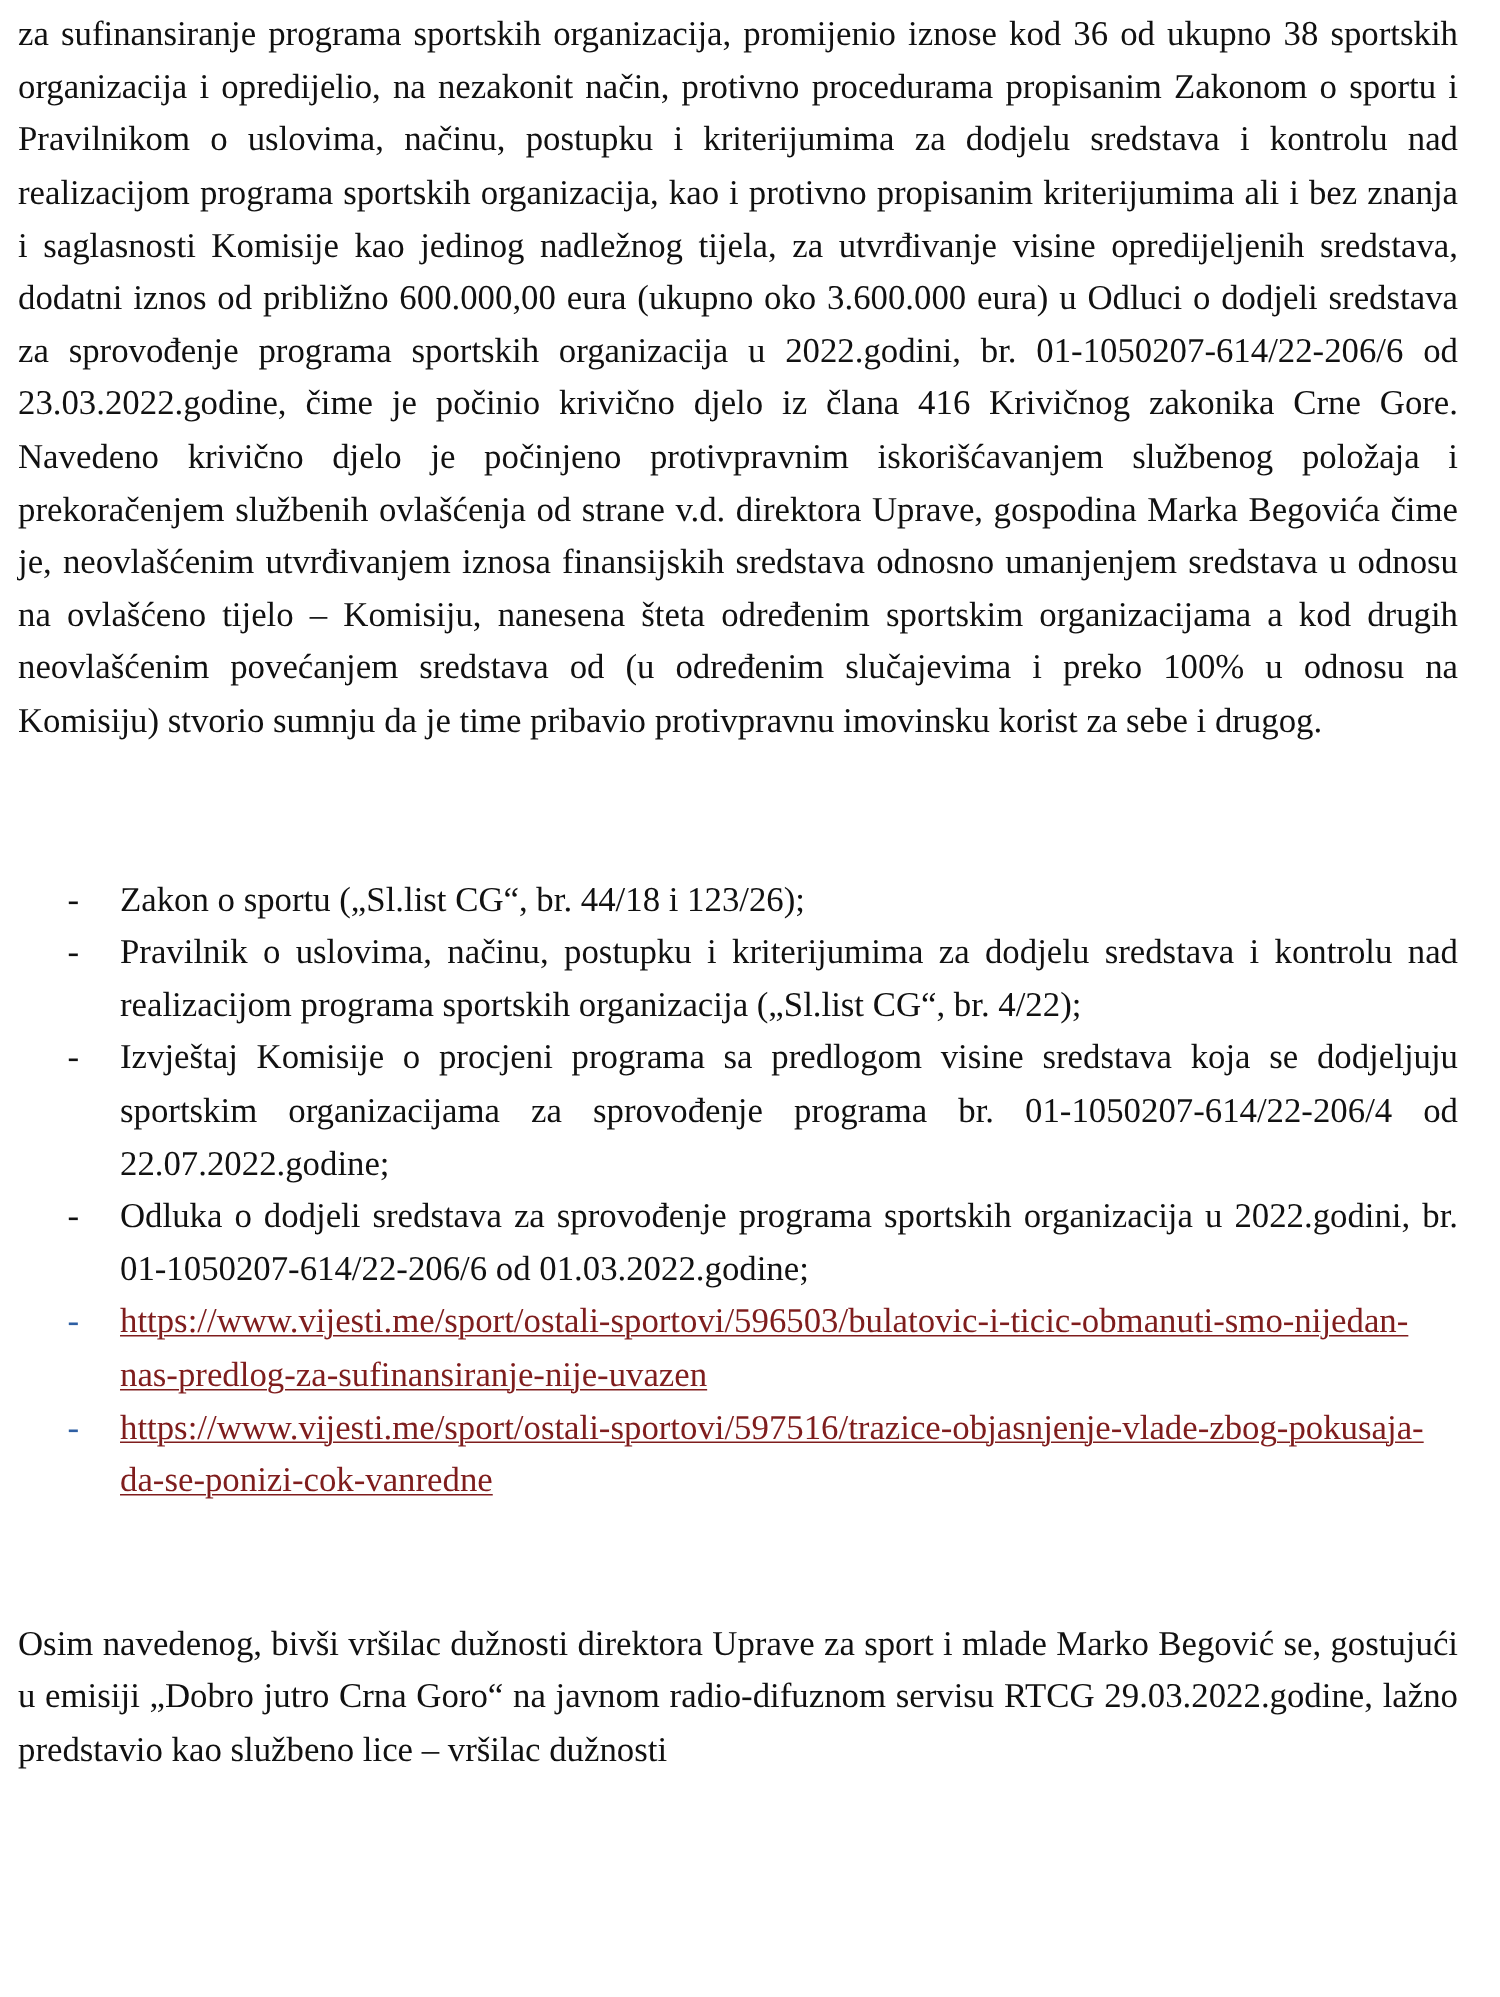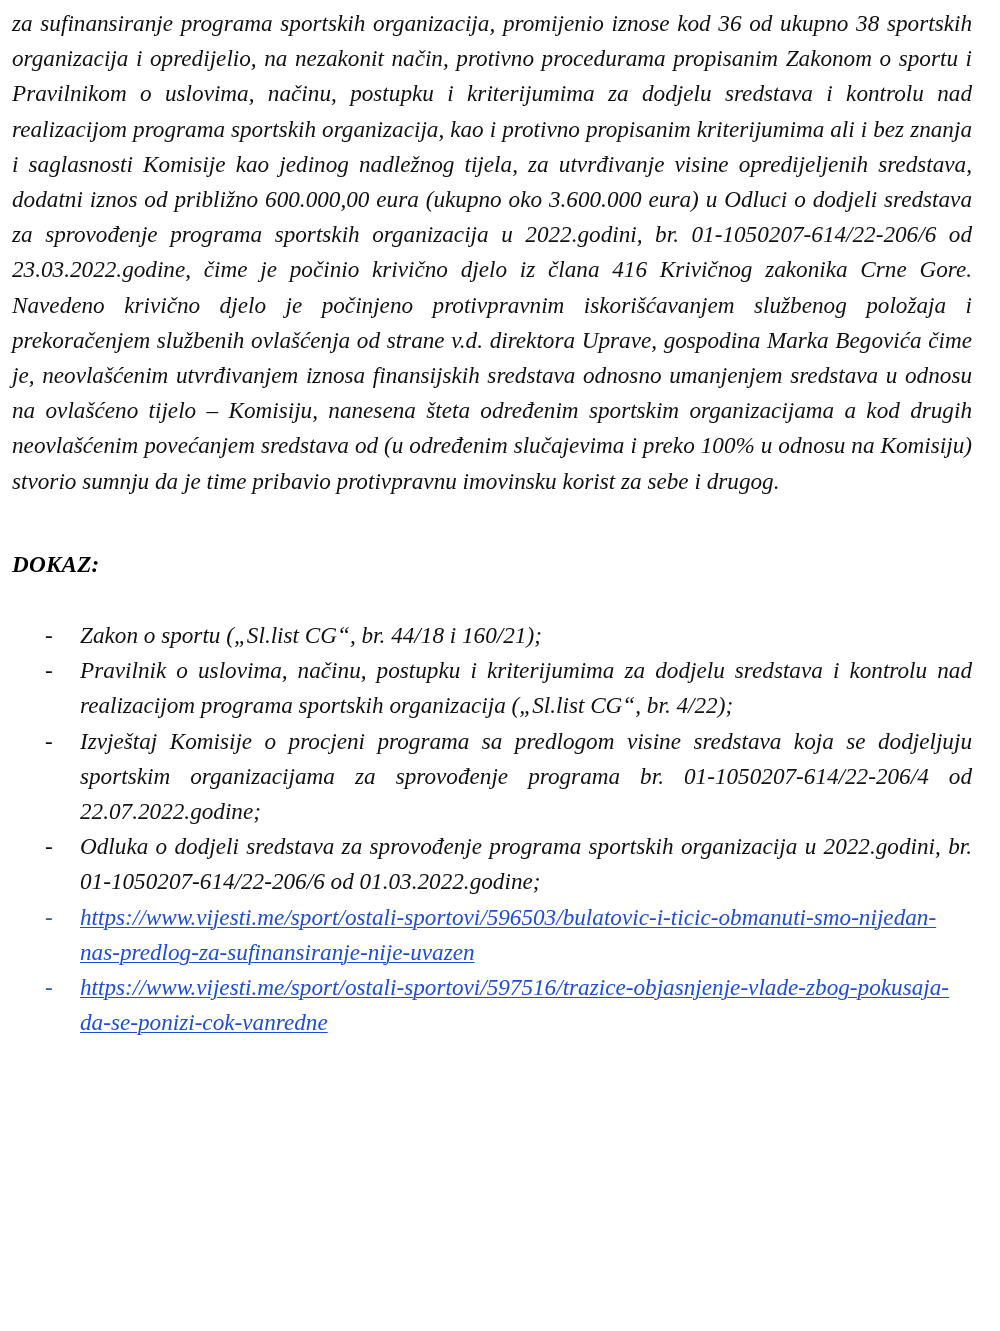--- a/index.html
+++ b/index.html
@@ -13,21 +13,20 @@
     font-family: "Liberation Serif", "DejaVu Serif", serif;
     color: #000000;
     overflow: hidden;
   }
   .page {
     position: relative;
     width: 1000px;
     height: 1331px;
     box-sizing: border-box;
     padding: 0;
-    font-style: italic;
   }
   .content {
     position: absolute;
     left: 12px;
     top: 0px;
     width: 960px;
   }
 
   
   .para {
@@ -80,21 +79,21 @@
     width: 18px;
     text-align: left;
     color: #111111;
     font-size: 23.2px;
     line-height: 35.2px;
   }
   .evidence-item .item-text {
     display: block;
   }
   .evidence-item.link-item .item-text {
-    color: #1d4ed8;
+    color: #7f1d1d;
     text-decoration: underline;
     text-underline-offset: 2px;
     text-decoration-thickness: 1px;
     text-align: left;
     word-break: break-word;
   }
   .evidence-item.link-item {
     text-align: left;
   }
   .evidence-item.link-item > .bullet {
@@ -104,29 +103,28 @@
 </head>
 <body>
 
 <div class="page">
   <div class="content">
 
     <p class="para para-top">za sufinansiranje programa sportskih organizacija, promijenio iznose kod 36 od ukupno 38 sportskih organizacija i opredijelio, na nezakonit način, protivno procedurama propisanim Zakonom o sportu i Pravilnikom o uslovima, načinu, postupku i kriterijumima za dodjelu sredstava i kontrolu nad realizacijom programa sportskih organizacija, kao i protivno propisanim kriterijumima ali i bez znanja i saglasnosti Komisije kao jedinog nadležnog tijela, za utvrđivanje visine opredijeljenih sredstava, dodatni iznos od približno 600.000,00 eura (ukupno oko 3.600.000 eura) u Odluci o dodjeli sredstava za sprovođenje programa sportskih organizacija u 2022.godini, br. 01-1050207-614/22-206/6 od 23.03.2022.godine, čime je počinio krivično djelo iz člana 416 Krivičnog zakonika Crne Gore. Navedeno krivično djelo je počinjeno protivpravnim iskorišćavanjem službenog položaja i prekoračenjem službenih ovlašćenja od strane v.d. direktora Uprave, gospodina Marka Begovića čime je, neovlašćenim utvrđivanjem iznosa finansijskih sredstava odnosno umanjenjem sredstava u odnosu na ovlašćeno tijelo – Komisiju, nanesena šteta određenim sportskim organizacijama a kod drugih neovlašćenim povećanjem sredstava od (u određenim slučajevima i preko 100% u odnosu na Komisiju) stvorio sumnju da je time pribavio protivpravnu imovinsku korist za sebe i drugog.</p>
 
     <div class="gap-before-heading"></div>
 
-    <p class="heading">DOKAZ:</p>
 
     <div class="gap-after-heading"></div>
 
     <ul class="evidence-list">
 
       <li class="evidence-item">
         <span class="bullet">-</span>
-        <span class="item-text">Zakon o sportu („Sl.list CG“, br. 44/18 i 160/21);</span>
+        <span class="item-text">Zakon o sportu („Sl.list CG“, br. 44/18 i 123/26);</span>
       </li>
 
       <li class="evidence-item">
         <span class="bullet">-</span>
         <span class="item-text">Pravilnik o uslovima, načinu, postupku i kriterijumima za dodjelu sredstava i kontrolu nad realizacijom programa sportskih organizacija („Sl.list CG“, br. 4/22);</span>
       </li>
 
       <li class="evidence-item">
         <span class="bullet">-</span>
         <span class="item-text">Izvještaj Komisije o procjeni programa sa predlogom visine sredstava koja se dodjeljuju sportskim organizacijama za sprovođenje programa br. 01-1050207-614/22-206/4 od 22.07.2022.godine;</span>
@@ -144,15 +142,16 @@
 
       <li class="evidence-item link-item">
         <span class="bullet">-</span>
         <span class="item-text">https://www.vijesti.me/sport/ostali-sportovi/597516/trazice-objasnjenje-vlade-zbog-pokusaja-da-se-ponizi-cok-vanredne</span>
       </li>
 
     </ul>
 
     <div class="gap-before-final"></div>
 
+    <p class="para">Osim navedenog, bivši vršilac dužnosti direktora Uprave za sport i mlade Marko Begović se, gostujući u emisiji „Dobro jutro Crna Goro“ na javnom radio-difuznom servisu RTCG 29.03.2022.godine, lažno predstavio kao službeno lice – vršilac dužnosti</p>
 
   </div>
 </div>
 
 </body></html>

